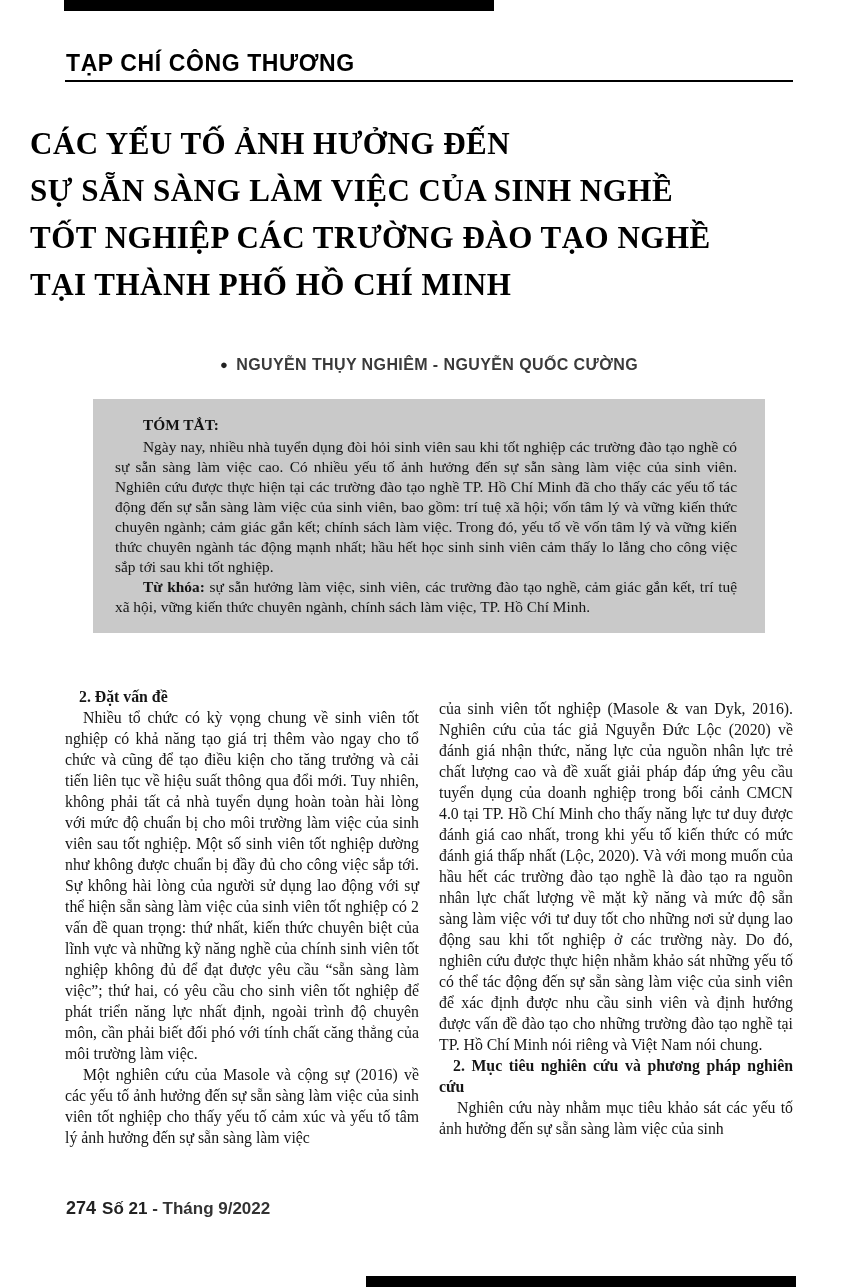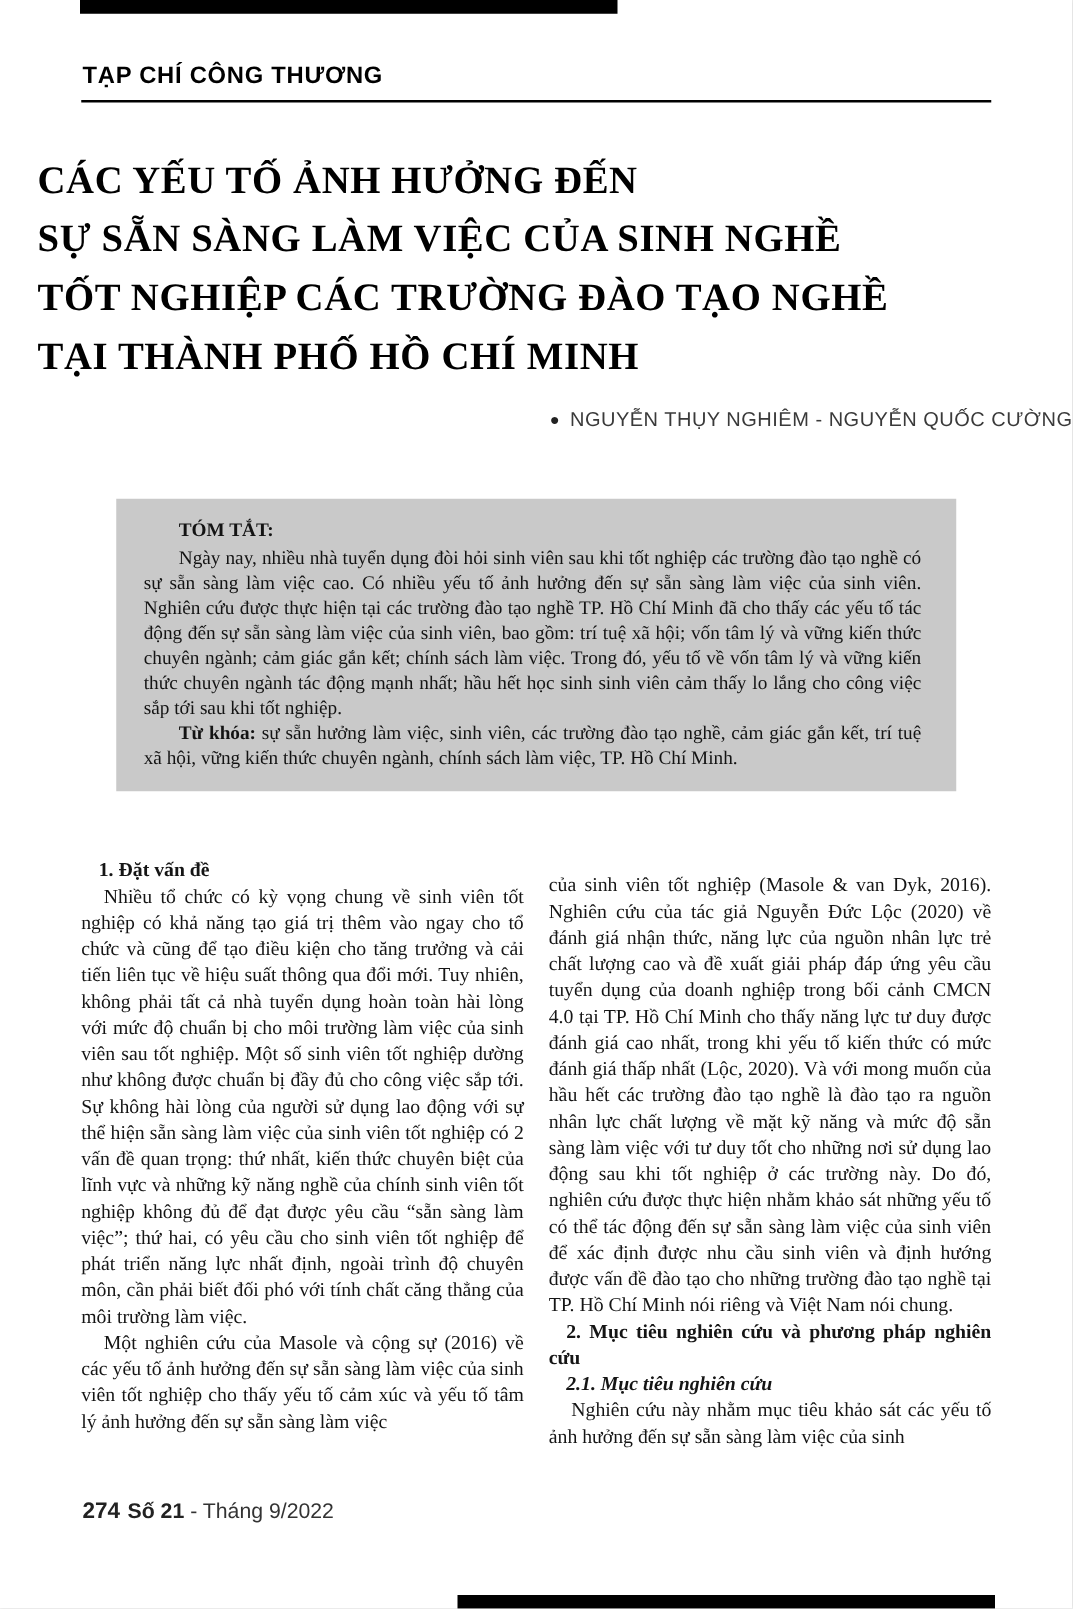--- a/index.html
+++ b/index.html
@@ -18,38 +18,38 @@
     position: absolute; top: 0; left: 64px;
     width: 430px; height: 11px; background: #000;
   }
   .bottom-bar {
     position: absolute; bottom: 0; left: 366px;
     width: 430px; height: 11px; background: #000;
   }
   .masthead {
     position: absolute; top: 50px; left: 66px; right: 66px;
     font-family: "Liberation Sans", sans-serif;
-    font-weight: bold; font-size: 19px; letter-spacing: .6px;
+    font-weight: bold; font-size: 23px; letter-spacing: .6px;
     color: #000;
   }
   .masthead-rule {
     position: absolute; top: 80px; left: 65px; right: 65px;
     height: 2px; background: #000;
   }
   .title {
     position: absolute; top: 120px; left: 30px; right: 30px;
     text-align: left; font-weight: bold;
     font-size: 31px; line-height: 47px; color: #000;
     letter-spacing: .5px;
   }
   .authors {
-    position: absolute; top: 328px; left: 0; right: 0;
-    text-align: right;
+    position: absolute; top: 356px; left: 0; right: 0;
+    text-align: center;
     font-family: "Liberation Sans", sans-serif;
-    font-weight: normal; font-size: 16px; color: #3a3a3a;
+    font-weight: bold; font-size: 16px; color: #3a3a3a;
     letter-spacing: .4px;
   }
   .authors .bullet { margin-right: 8px; font-size: 13px; vertical-align: 1px; color: #222; }
   .abstract {
     position: absolute; top: 399px; left: 93px; width: 672px;
     box-sizing: border-box;
     background: #c9c9c9;
     padding: 16px 28px 16px 22px;
     font-size: 15.4px; line-height: 20px;
     text-align: justify; color: #131313;
@@ -70,21 +70,21 @@
   .col p.flush { text-indent: 0; margin-top: 12px; }
   .col .sec-heading { font-weight: bold; text-indent: 14px; }
   .col .sub-heading { font-weight: bold; font-style: italic; text-indent: 14px; }
   .footer {
     position: absolute; top: 1198px; left: 66px;
     font-family: "Liberation Sans", sans-serif;
     font-size: 17px; color: #222;
   }
   .footer .pgnum { font-weight: bold; font-size: 18px; margin-right: 6px; }
   .footer .issue { font-weight: bold; }
-  .footer .date { font-weight: normal; color: #333; }
+  .footer .date { font-weight: bold; color: #333; }
 </style>
 </head>
 <body>
 
 <div class="page">
 
   <div class="top-bar"></div>
 
   <div class="masthead">TẠP CHÍ CÔNG THƯƠNG</div>
   <div class="masthead-rule"></div>
@@ -101,28 +101,27 @@
   </div>
 
   <div class="abstract">
     <div class="abs-heading">TÓM TẮT:</div>
     <p>Ngày nay, nhiều nhà tuyển dụng đòi hỏi sinh viên sau khi tốt nghiệp các trường đào tạo nghề có sự sẵn sàng làm việc cao. Có nhiều yếu tố ảnh hưởng đến sự sẵn sàng làm việc của sinh viên. Nghiên cứu được thực hiện tại các trường đào tạo nghề TP. Hồ Chí Minh đã cho thấy các yếu tố tác động đến sự sẵn sàng làm việc của sinh viên, bao gồm: trí tuệ xã hội; vốn tâm lý và vững kiến thức chuyên ngành; cảm giác gắn kết; chính sách làm việc. Trong đó, yếu tố về vốn tâm lý và vững kiến thức chuyên ngành tác động mạnh nhất; hầu hết học sinh sinh viên cảm thấy lo lắng cho công việc sắp tới sau khi tốt nghiệp.</p>
     <p><span class="kw-label">Từ khóa:</span><span> sự sẵn hưởng làm việc, sinh viên, các trường đào tạo nghề, cảm giác gắn kết, trí tuệ xã hội, vững kiến thức chuyên ngành, chính sách làm việc, TP. Hồ Chí Minh.</span></p>
   </div>
 
   <div class="columns">
     <div class="col">
-      <div class="sec-heading">1. Đặt vấn đề</div>
+      <div class="sec-heading">2. Đặt vấn đề</div>
       <p>Nhiều tổ chức có kỳ vọng chung về sinh viên tốt nghiệp có khả năng tạo giá trị thêm vào ngay cho tổ chức và cũng để tạo điều kiện cho tăng trưởng và cải tiến liên tục về hiệu suất thông qua đổi mới. Tuy nhiên, không phải tất cả nhà tuyển dụng hoàn toàn hài lòng với mức độ chuẩn bị cho môi trường làm việc của sinh viên sau tốt nghiệp. Một số sinh viên tốt nghiệp dường như không được chuẩn bị đầy đủ cho công việc sắp tới. Sự không hài lòng của người sử dụng lao động với sự thể hiện sẵn sàng làm việc của sinh viên tốt nghiệp có 2 vấn đề quan trọng: thứ nhất, kiến thức chuyên biệt của lĩnh vực và những kỹ năng nghề của chính sinh viên tốt nghiệp không đủ để đạt được yêu cầu “sẵn sàng làm việc”; thứ hai, có yêu cầu cho sinh viên tốt nghiệp để phát triển năng lực nhất định, ngoài trình độ chuyên môn, cần phải biết đối phó với tính chất căng thẳng của môi trường làm việc.</p>
       <p>Một nghiên cứu của Masole và cộng sự (2016) về các yếu tố ảnh hưởng đến sự sẵn sàng làm việc của sinh viên tốt nghiệp cho thấy yếu tố cảm xúc và yếu tố tâm lý ảnh hưởng đến sự sẵn sàng làm việc</p>
     </div>
     <div class="col">
       <p class="flush">của sinh viên tốt nghiệp (Masole &amp; van Dyk, 2016). Nghiên cứu của tác giả Nguyễn Đức Lộc (2020) về đánh giá nhận thức, năng lực của nguồn nhân lực trẻ chất lượng cao và đề xuất giải pháp đáp ứng yêu cầu tuyển dụng của doanh nghiệp trong bối cảnh CMCN 4.0 tại TP. Hồ Chí Minh cho thấy năng lực tư duy được đánh giá cao nhất, trong khi yếu tố kiến thức có mức đánh giá thấp nhất (Lộc, 2020). Và với mong muốn của hầu hết các trường đào tạo nghề là đào tạo ra nguồn nhân lực chất lượng về mặt kỹ năng và mức độ sẵn sàng làm việc với tư duy tốt cho những nơi sử dụng lao động sau khi tốt nghiệp ở các trường này. Do đó, nghiên cứu được thực hiện nhằm khảo sát những yếu tố có thể tác động đến sự sẵn sàng làm việc của sinh viên để xác định được nhu cầu sinh viên và định hướng được vấn đề đào tạo cho những trường đào tạo nghề tại TP. Hồ Chí Minh nói riêng và Việt Nam nói chung.</p>
       <p class="sec-heading">2. Mục tiêu nghiên cứu và phương pháp nghiên cứu</p>
-      <p class="sub-heading">2.1. Mục tiêu nghiên cứu</p>
       <p>Nghiên cứu này nhằm mục tiêu khảo sát các yếu tố ảnh hưởng đến sự sẵn sàng làm việc của sinh</p>
     </div>
   </div>
 
   <div class="footer">
     <span class="pgnum">274</span><span class="issue">Số 21</span>
     <span class="date">- Tháng 9/2022</span>
   </div>
 
   <div class="bottom-bar"></div>

